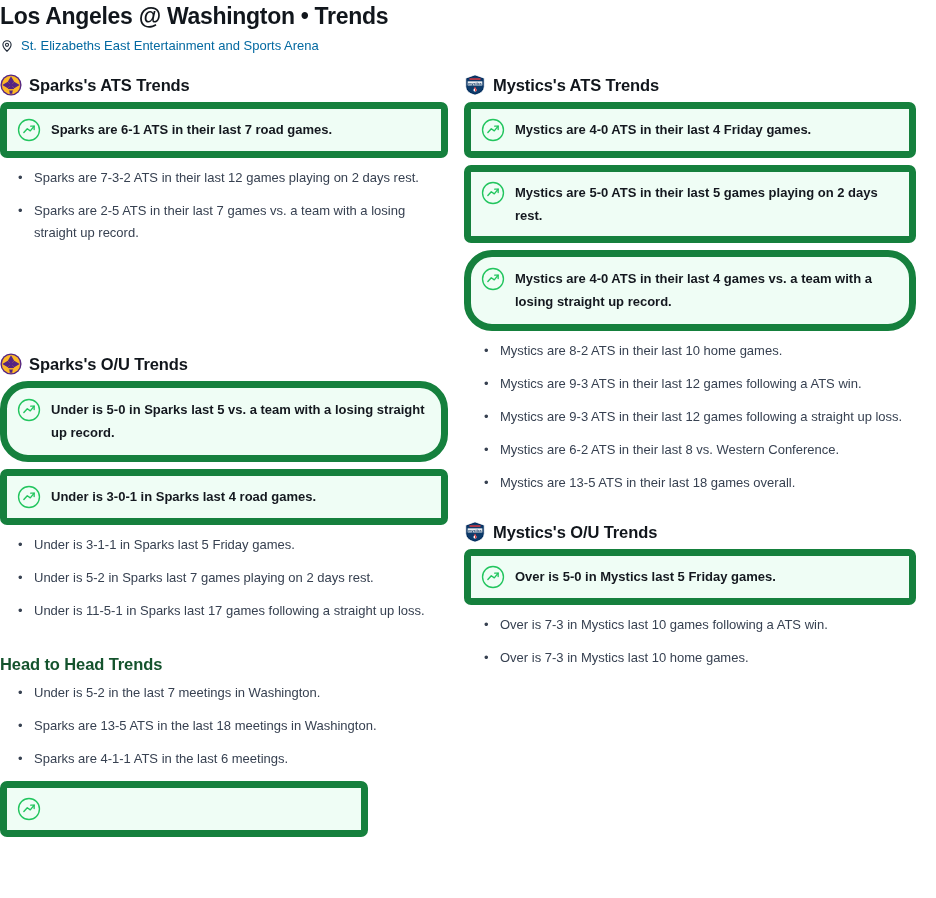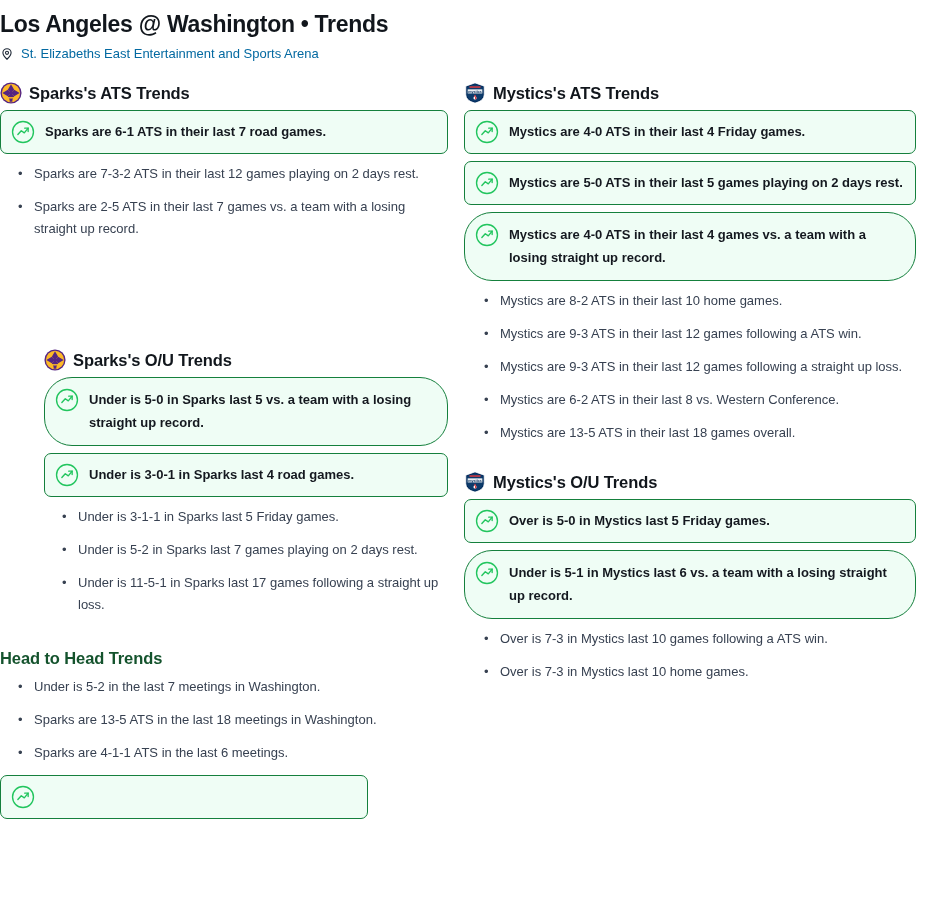--- a/index.html
+++ b/index.html
@@ -7,21 +7,21 @@
     margin: 0; padding: 0;
     background: #ffffff;
   }
   body {
     width: 936px; height: 898px;
     font-family: "Liberation Sans", sans-serif;
     color: #1f2937;
     overflow: hidden;
     position: relative;
   }
-  .page { padding: 8px 0 0 0; position: relative; width: 936px; }
+  .page { padding: 0 0 0 0; position: relative; width: 936px; }
 
   
   .page-title {
     font-size: 23px;
     font-weight: bold;
     color: #11161c;
     letter-spacing: -0.3px;
     margin: 0;
     padding: 2px 0 0 0;
     line-height: 28px;
@@ -61,21 +61,21 @@
     font-size: 16.5px;
     font-weight: bold;
     color: #11161c;
     line-height: 20px;
     letter-spacing: -0.1px;
   }
   .team-logo { width: 22px; height: 22px; flex: 0 0 22px; display: block; }
 
   
   .hl-card {
-    border: 1px solid #15803d;
+    border: 7px solid #15803d;
     background: #effdf5;
     border-radius: 7px;
     display: flex;
     align-items: flex-start;
     gap: 10px;
     padding: 9px 12px 9px 10px;
     margin-bottom: 7px;
   }
   .hl-card.two-line { padding-top: 10px; padding-bottom: 11px; border-radius: 28px; }
   .hl-icon { width: 24px; height: 24px; flex: 0 0 24px; display: block; margin-top: 0px; }
@@ -175,21 +175,21 @@
           </span>
           <span class="hl-text">Sparks are 6-1 ATS in their last 7 road games.</span>
         </div>
 
         <ul class="trend-list">
           <li>Sparks are 7-3-2 ATS in their last 12 games playing on 2 days rest.</li>
           <li>Sparks are 2-5 ATS in their last 7 games vs. a team with a losing straight up record.</li>
         </ul>
       </div>
 
-      <div class="ou-wrap" style="margin-top:107px;margin-left:44px;">
+      <div class="ou-wrap" style="margin-top:107px;">
         <div class="sec-head">
           <span class="team-logo">
             <svg viewBox="0 0 48 48" width="22" height="22">
               <circle cx="24" cy="24" r="23" fill="#552583"></circle>
               <circle cx="24" cy="24" r="20" fill="#fdb927"></circle>
               <path d="M24 5 L31 17 L24 24 L17 17 Z" fill="#552583"></path>
               <path d="M5 24 L17 17 L24 24 L17 31 Z" fill="#552583"></path>
               <path d="M43 24 L31 17 L24 24 L31 31 Z" fill="#552583"></path>
               <path d="M24 43 L17 31 L24 24 L31 31 Z" fill="#552583"></path>
               <rect x="21" y="30" width="6" height="13" fill="#552583"></rect>
@@ -331,30 +331,20 @@
           <span class="hl-icon">
             <svg viewBox="0 0 28 28" width="24" height="24" fill="none" stroke="#22c55e" stroke-width="1.6">
               <circle cx="14" cy="14" r="12.2"></circle>
               <polyline points="8,17 12,12.5 15.5,15 20,9.5" stroke-linecap="round" stroke-linejoin="round"></polyline>
               <polyline points="16,9.5 20,9.5 20,13.5" stroke-linecap="round" stroke-linejoin="round"></polyline>
             </svg>
           </span>
           <span class="hl-text">Over is 5-0 in Mystics last 5 Friday games.</span>
         </div>
 
-        <div class="hl-card two-line">
-          <span class="hl-icon">
-            <svg viewBox="0 0 28 28" width="24" height="24" fill="none" stroke="#22c55e" stroke-width="1.6">
-              <circle cx="14" cy="14" r="12.2"></circle>
-              <polyline points="8,17 12,12.5 15.5,15 20,9.5" stroke-linecap="round" stroke-linejoin="round"></polyline>
-              <polyline points="16,9.5 20,9.5 20,13.5" stroke-linecap="round" stroke-linejoin="round"></polyline>
-            </svg>
-          </span>
-          <span class="hl-text">Under is 5-1 in Mystics last 6 vs. a team with a losing straight up record.</span>
-        </div>
 
         <ul class="trend-list" style="padding-left:36px;">
           <li>Over is 7-3 in Mystics last 10 games following a ATS win.</li>
           <li>Over is 7-3 in Mystics last 10 home games.</li>
         </ul>
       </div>
 
     </div>
 
   </div>

